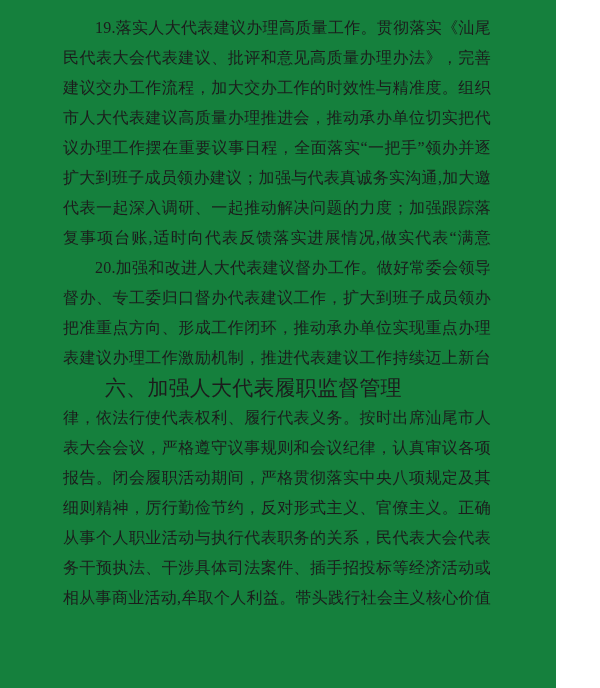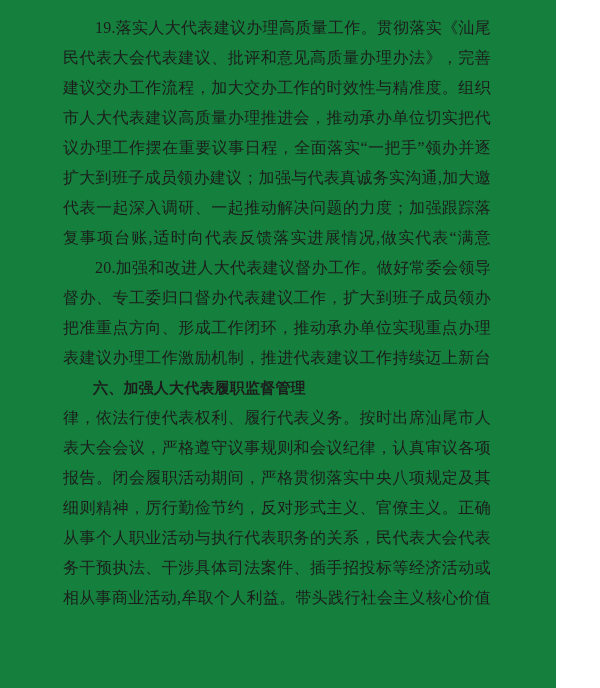--- a/index.html
+++ b/index.html
@@ -27,22 +27,22 @@
     text-align: justify;
     text-align-last: justify;
     letter-spacing: 0.2px;
     white-space: normal;
     overflow: hidden;
   }
   .line.indent { text-indent: 2em; }
   .line.end { text-align-last: left; }
   .heading .line {
     font-family: "Liberation Sans", "DejaVu Sans", sans-serif;
-    font-weight: 700;
-    font-size: 15px;
+    font-weight: 400;
+    font-size: 21px;
     text-align-last: left;
   }
 </style>
 </head>
 <body>
 
 <div class="page">
 
   <div class="para">
     <span class="line indent">19.落实人大代表建议办理高质量工作。贯彻落实《汕尾市人</span>

